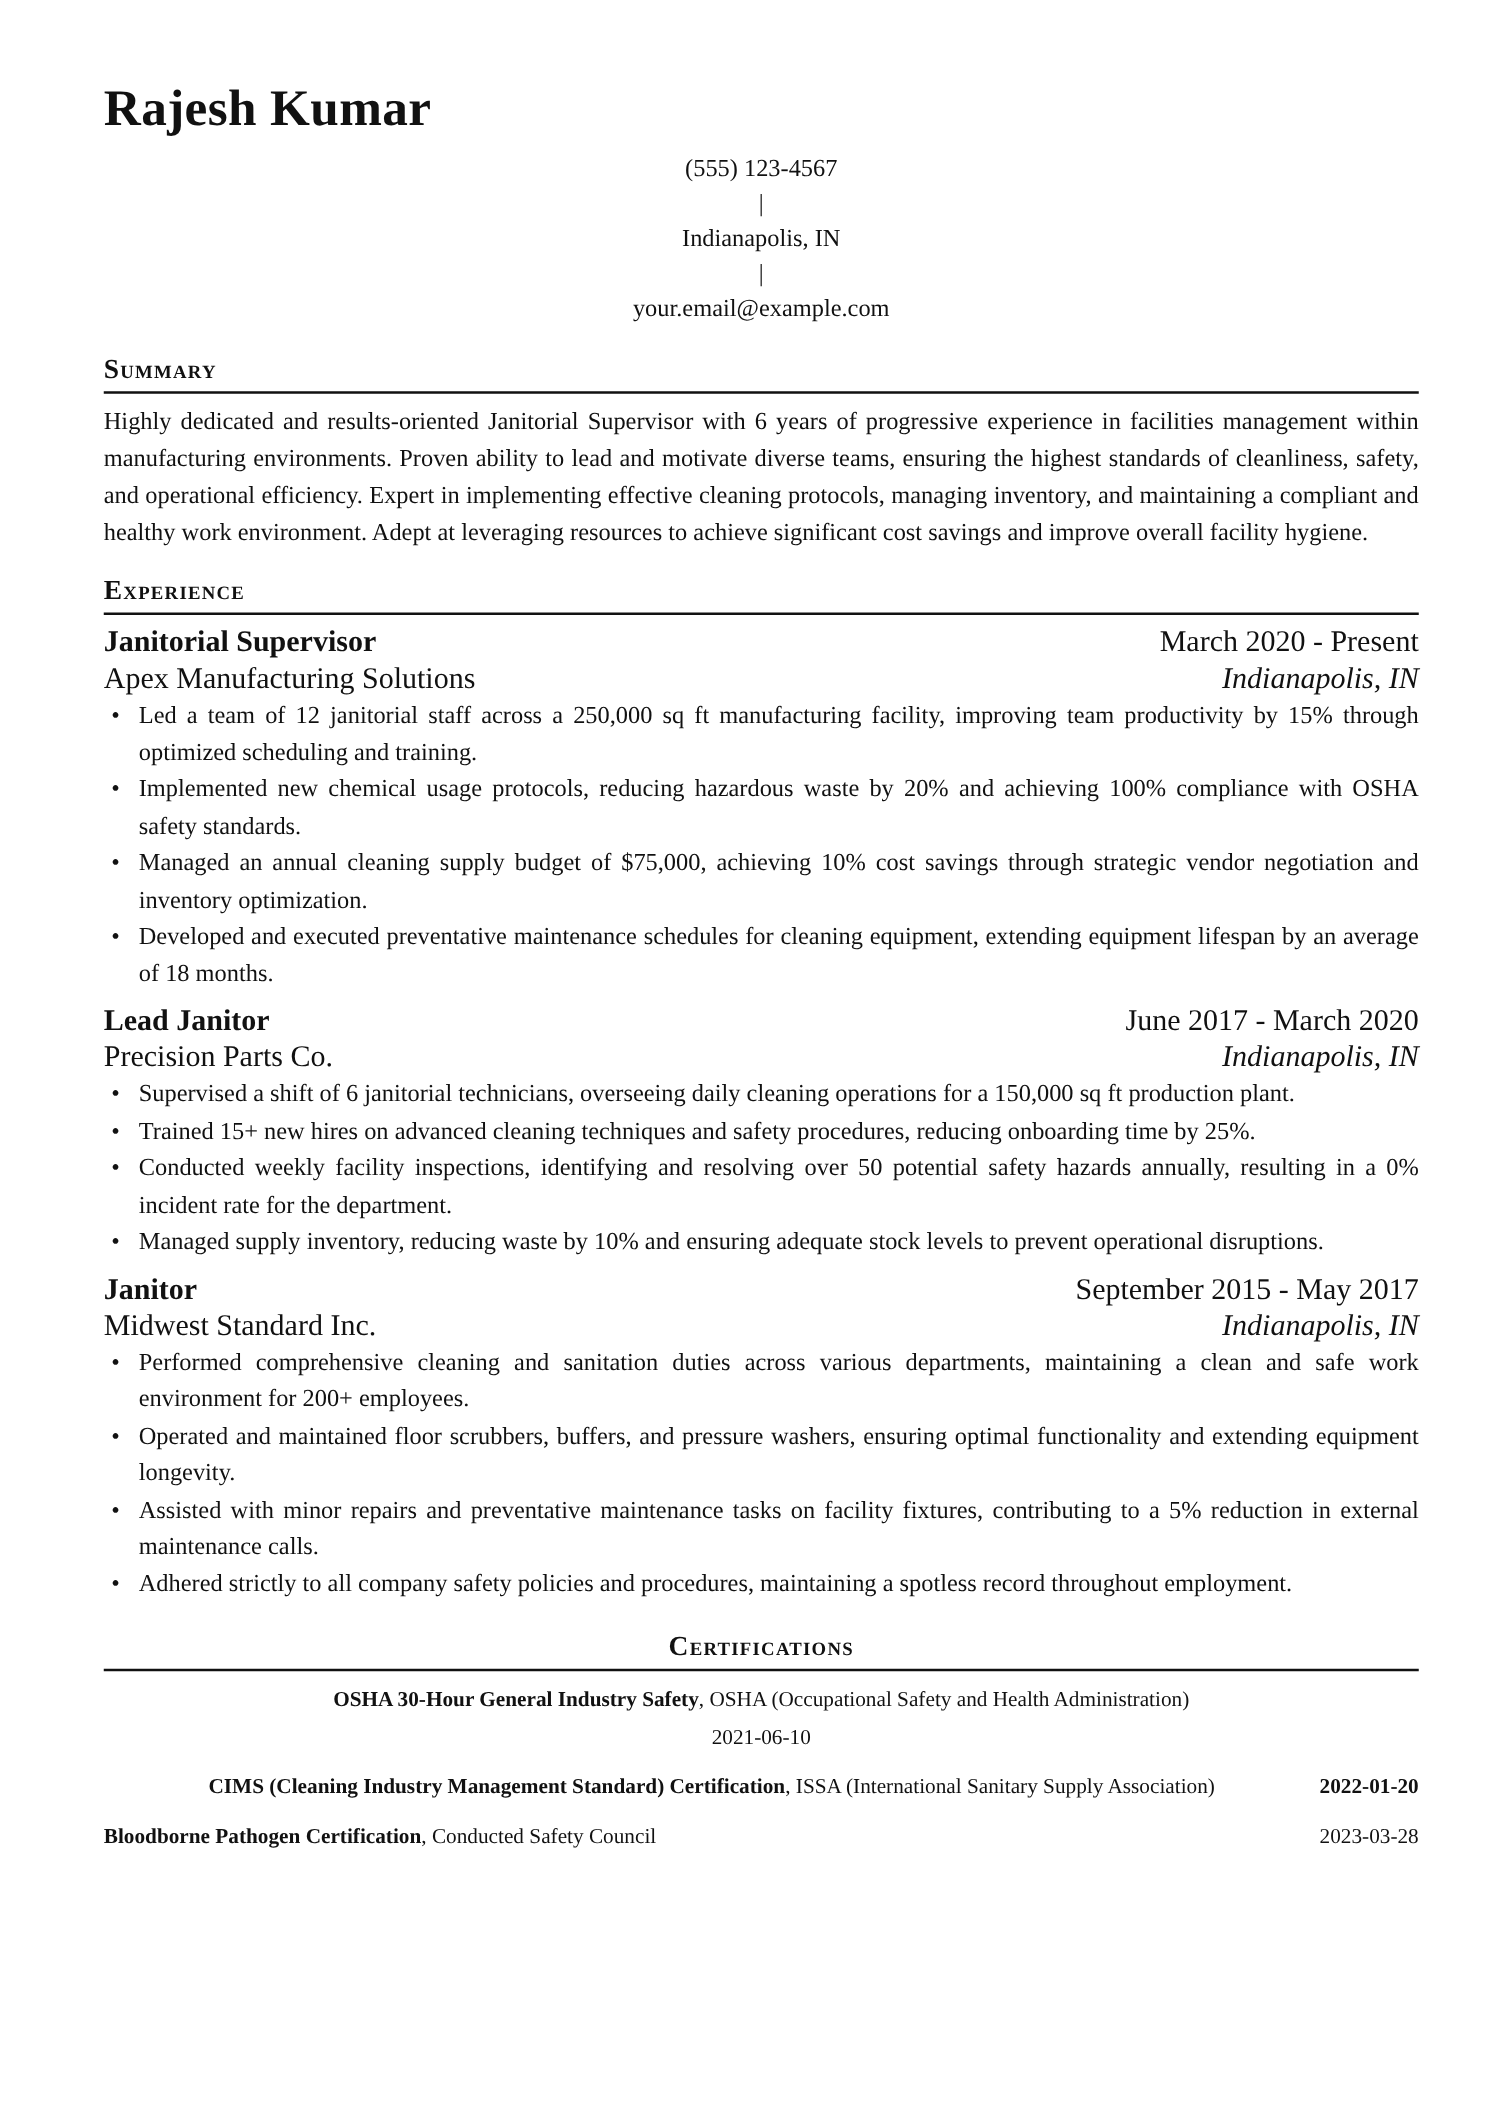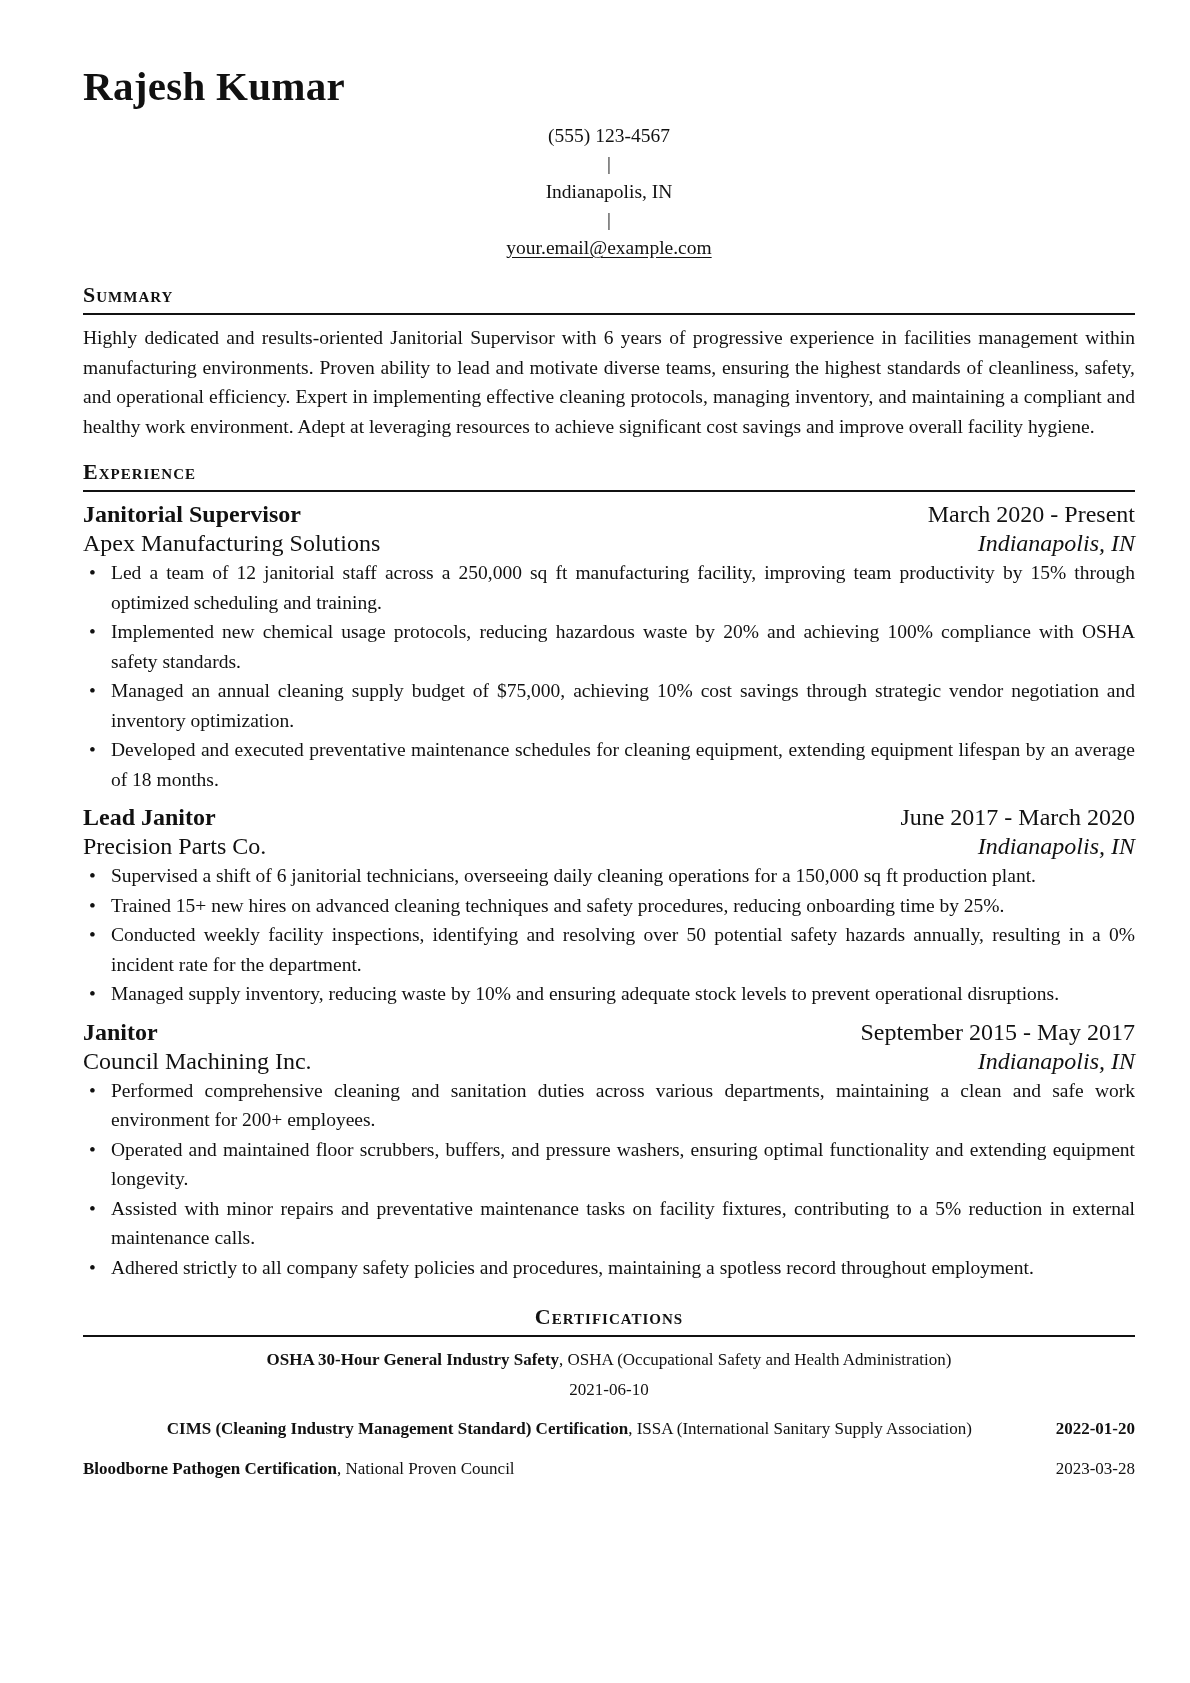--- a/index.html
+++ b/index.html
@@ -27,21 +27,21 @@
     .contact {
       font-family: "Liberation Serif", serif;
       font-size: 19.5px;
       line-height: 28px;
       margin-top: 10px;
       display: flex;
       align-items: center;
       flex-direction: column;
     }
     .contact .sep { margin: 0 14px; }
-    .contact a { color: #111; text-decoration: underline; text-underline-offset: 3px; }
+    .contact a { color: #111; text-underline-offset: 3px; }
     .section-title {
       font-family: "Liberation Serif", serif;
       font-weight: bold;
       font-size: 22px;
       font-variant: small-caps;
       letter-spacing: 1px;
       margin: 0;
       padding-bottom: 3px;
       border-bottom: 2px solid #111;
       line-height: 30px;
@@ -153,21 +153,21 @@
         <li><span class="dot">•</span><span>Managed supply inventory, reducing waste by 10% and ensuring adequate stock levels to prevent operational disruptions.</span></li>
       </ul>
     </div>
 
     <div class="job">
       <div class="row">
         <span class="job-title">Janitor</span>
         <span>September 2015 - May 2017</span>
       </div>
       <div class="row">
-        <span>Council Machining Inc.</span>
+        <span>Midwest Standard Inc.</span>
         <span class="loc">Indianapolis, IN</span>
       </div>
       <ul class="bullets">
         <li><span class="dot">•</span><span>Performed comprehensive cleaning and sanitation duties across various departments, maintaining a clean and safe work environment for 200+ employees.</span></li>
         <li><span class="dot">•</span><span>Operated and maintained floor scrubbers, buffers, and pressure washers, ensuring optimal functionality and extending equipment longevity.</span></li>
         <li><span class="dot">•</span><span>Assisted with minor repairs and preventative maintenance tasks on facility fixtures, contributing to a 5% reduction in external maintenance calls.</span></li>
         <li><span class="dot">•</span><span>Adhered strictly to all company safety policies and procedures, maintaining a spotless record throughout employment.</span></li>
       </ul>
     </div>
   </div>
@@ -179,18 +179,18 @@
       <span class="cname">OSHA 30-Hour General Industry Safety</span><span>, OSHA (Occupational Safety and Health Administration)</span>
       <div>2021-06-10</div>
     </div>
 
     <div class="cert clearfix">
       <span class="cname">CIMS (Cleaning Industry Management Standard) Certification</span><span>, ISSA (International Sanitary Supply Association)</span>
       <span class="cdate-right">2022-01-20</span>
     </div>
 
     <div class="cert row">
-      <span><span class="cname">Bloodborne Pathogen Certification</span><span>, National Proven Council</span></span>
+      <span><span class="cname">Bloodborne Pathogen Certification</span><span>, Conducted Safety Council</span></span>
       <span>2023-03-28</span>
     </div>
   </div>
 
 </div>
 
 </body></html>

